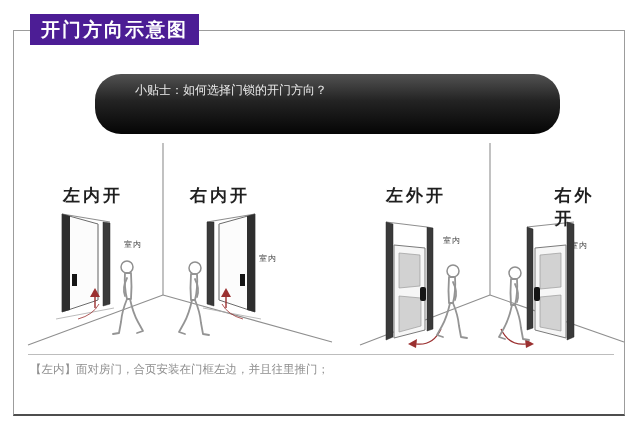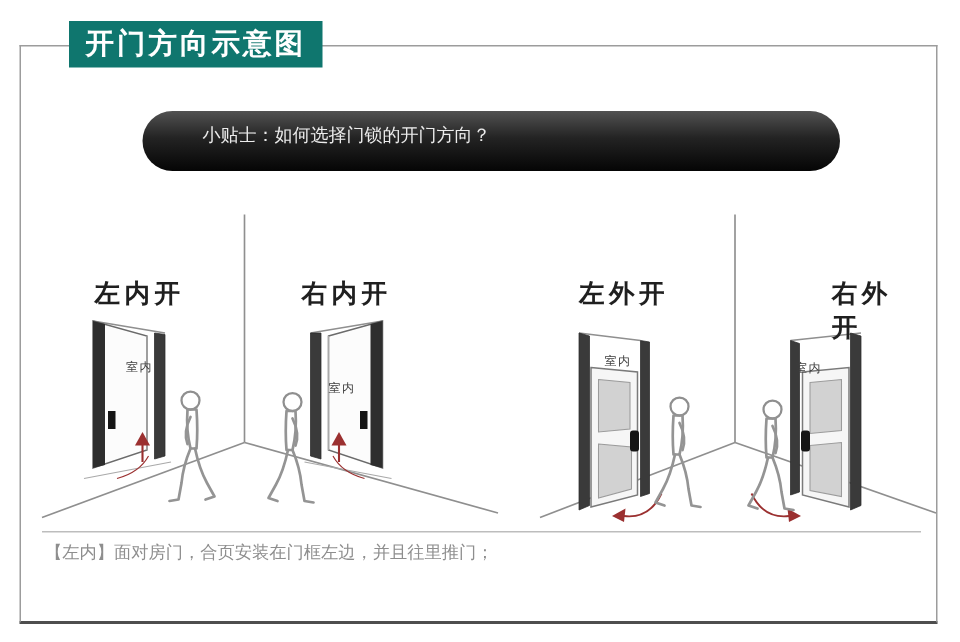--- a/index.html
+++ b/index.html
@@ -4,35 +4,35 @@
 <style>
   html,body{margin:0;padding:0;background:#ffffff;}
   body{width:640px;height:428px;position:relative;overflow:hidden;
        font-family:"Liberation Sans","DejaVu Sans",sans-serif;}
 
   
   .frame{position:absolute;left:13px;top:30px;width:612px;height:386px;
          border:1px solid #9c9c9c;border-bottom:2px solid #4e4e4e;box-sizing:border-box;}
 
   
-  .title{position:absolute;left:30px;top:14px;background:#0f766e;color:#ffffff;
+  .title{position:absolute;left:30px;top:14px;background:#4c1d95;color:#ffffff;
          font-size:19px;font-weight:bold;line-height:31px;padding:0 11px;
-         letter-spacing:2px;z-index:5;margin-left:16px;}
+         letter-spacing:2px;z-index:5;}
 
   
-  .tip{position:absolute;left:95px;top:74px;width:465px;height:40px;border-radius:26px;
+  .tip{position:absolute;left:95px;top:74px;width:465px;height:60px;border-radius:26px;
        background:linear-gradient(180deg,#525252 0%,#232323 45%,#050505 100%);
        color:#ececec;font-size:12px;line-height:19px;
        padding:7px 14px 0 40px;box-sizing:border-box;z-index:4;}
 
   .panel-label{position:absolute;top:184px;transform:translateX(-50%);
                font-size:17px;font-weight:bold;color:#1f1f1f;letter-spacing:3px;z-index:3;}
-  .pl1{left:93px;} .pl2{left:231px;} .pl3{left:416px;} .pl4{left:583px;}
+  .pl1{left:93px;} .pl2{left:220px;} .pl3{left:416px;} .pl4{left:583px;}
 
-  .room-label{position:absolute;font-size:8px;color:#3c3c3c;letter-spacing:1px;z-index:3;}
+  .room-label{position:absolute;font-size:8px;color:#3c3c3c;letter-spacing:1px;z-index:3;margin-left:40px;}
   .rl1{left:84px;top:239px;} .rl2{left:219px;top:253px;}
   .rl3{left:403px;top:235px;} .rl4{left:530px;top:240px;}
 
   .diagram{position:absolute;left:0;top:138px;width:640px;height:220px;z-index:2;}
 
   
   .separator{position:absolute;left:28px;top:354px;width:586px;height:1px;background:#bdbdbd;}
   .captions{position:absolute;left:30px;top:361px;width:584px;display:grid;
             grid-template-columns:1fr 1fr 1fr;column-gap:8px;row-gap:13px;
             font-size:11.5px;line-height:16px;color:#8e8e8e;white-space:nowrap;gap:43px;}

